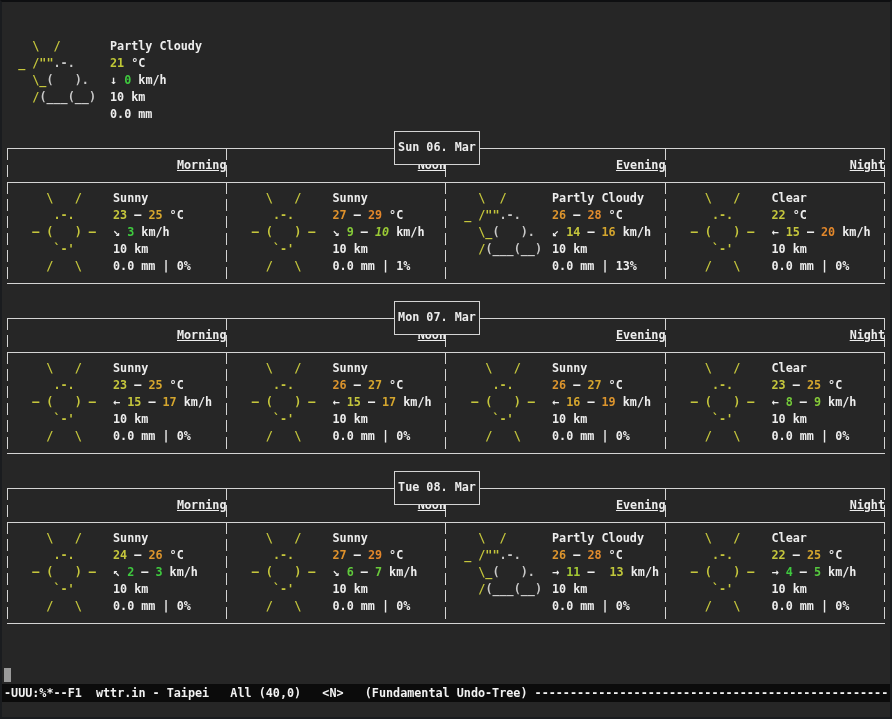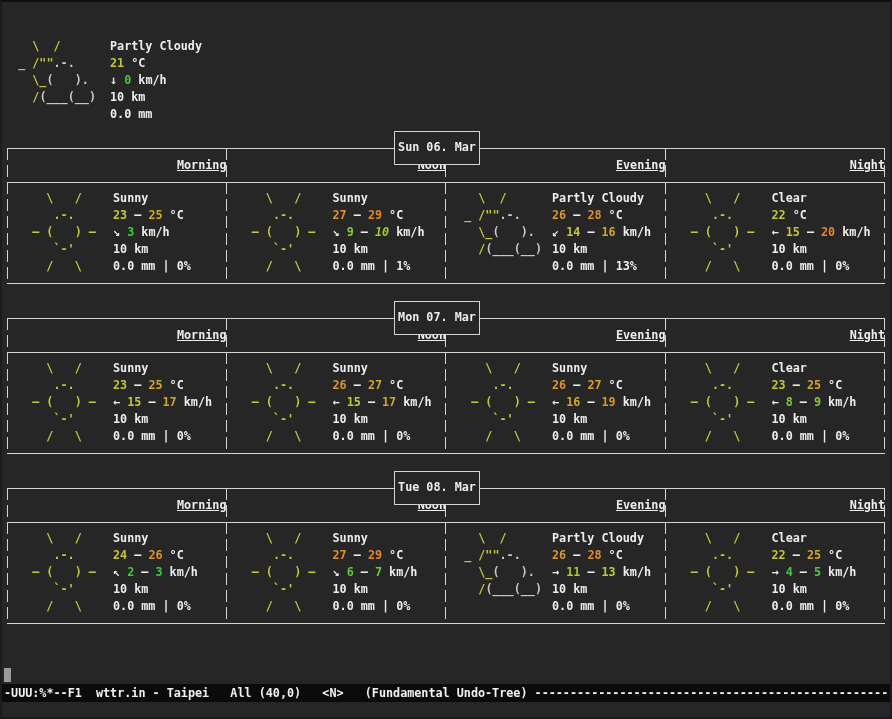--- a/index.html
+++ b/index.html
@@ -284,21 +284,21 @@
           <div class="art">
             <div class="al y">    \  /</div>
             <div class="al"><span class="y">  _ /""</span><span class="cl">.-.</span></div>
             <div class="al"><span class="y">    \_</span><span class="cl">(   ).</span></div>
             <div class="al"><span class="y">    /</span><span class="cl">(___(__)</span></div>
             <div class="al"></div>
           </div>
           <div class="txt">
             <div class="al w">Partly Cloudy</div>
             <div class="al"><span style="color: rgb(221, 149, 45);">26</span><span class="w"> – </span><span style="color: rgb(225, 139, 45);">28</span><span class="w"> °C</span></div>
-            <div class="al"><span class="w">→ </span><span style="color: rgb(166, 204, 52);">11</span><span class="w"> – </span><span style="color: rgb(192, 199, 59);">13</span><span class="w"> km/h</span></div>
+            <div class="al"><span class="w">→ </span><span style="color: rgb(166, 204, 52);">11</span><span class="w"> – </span><span style="color: rgb(192, 199, 59); margin-left: 8px;">13</span><span class="w"> km/h</span></div>
             <div class="al w">10 km</div>
             <div class="al w">0.0 mm | 0%</div>
           </div>
         </div>
         <div class="cell">
           <div class="art">
             <div class="al y">     \   /</div>
               <div class="al y">      .-.</div>
               <div class="al y">   – (   ) –</div>
               <div class="al y">      `-'</div>

